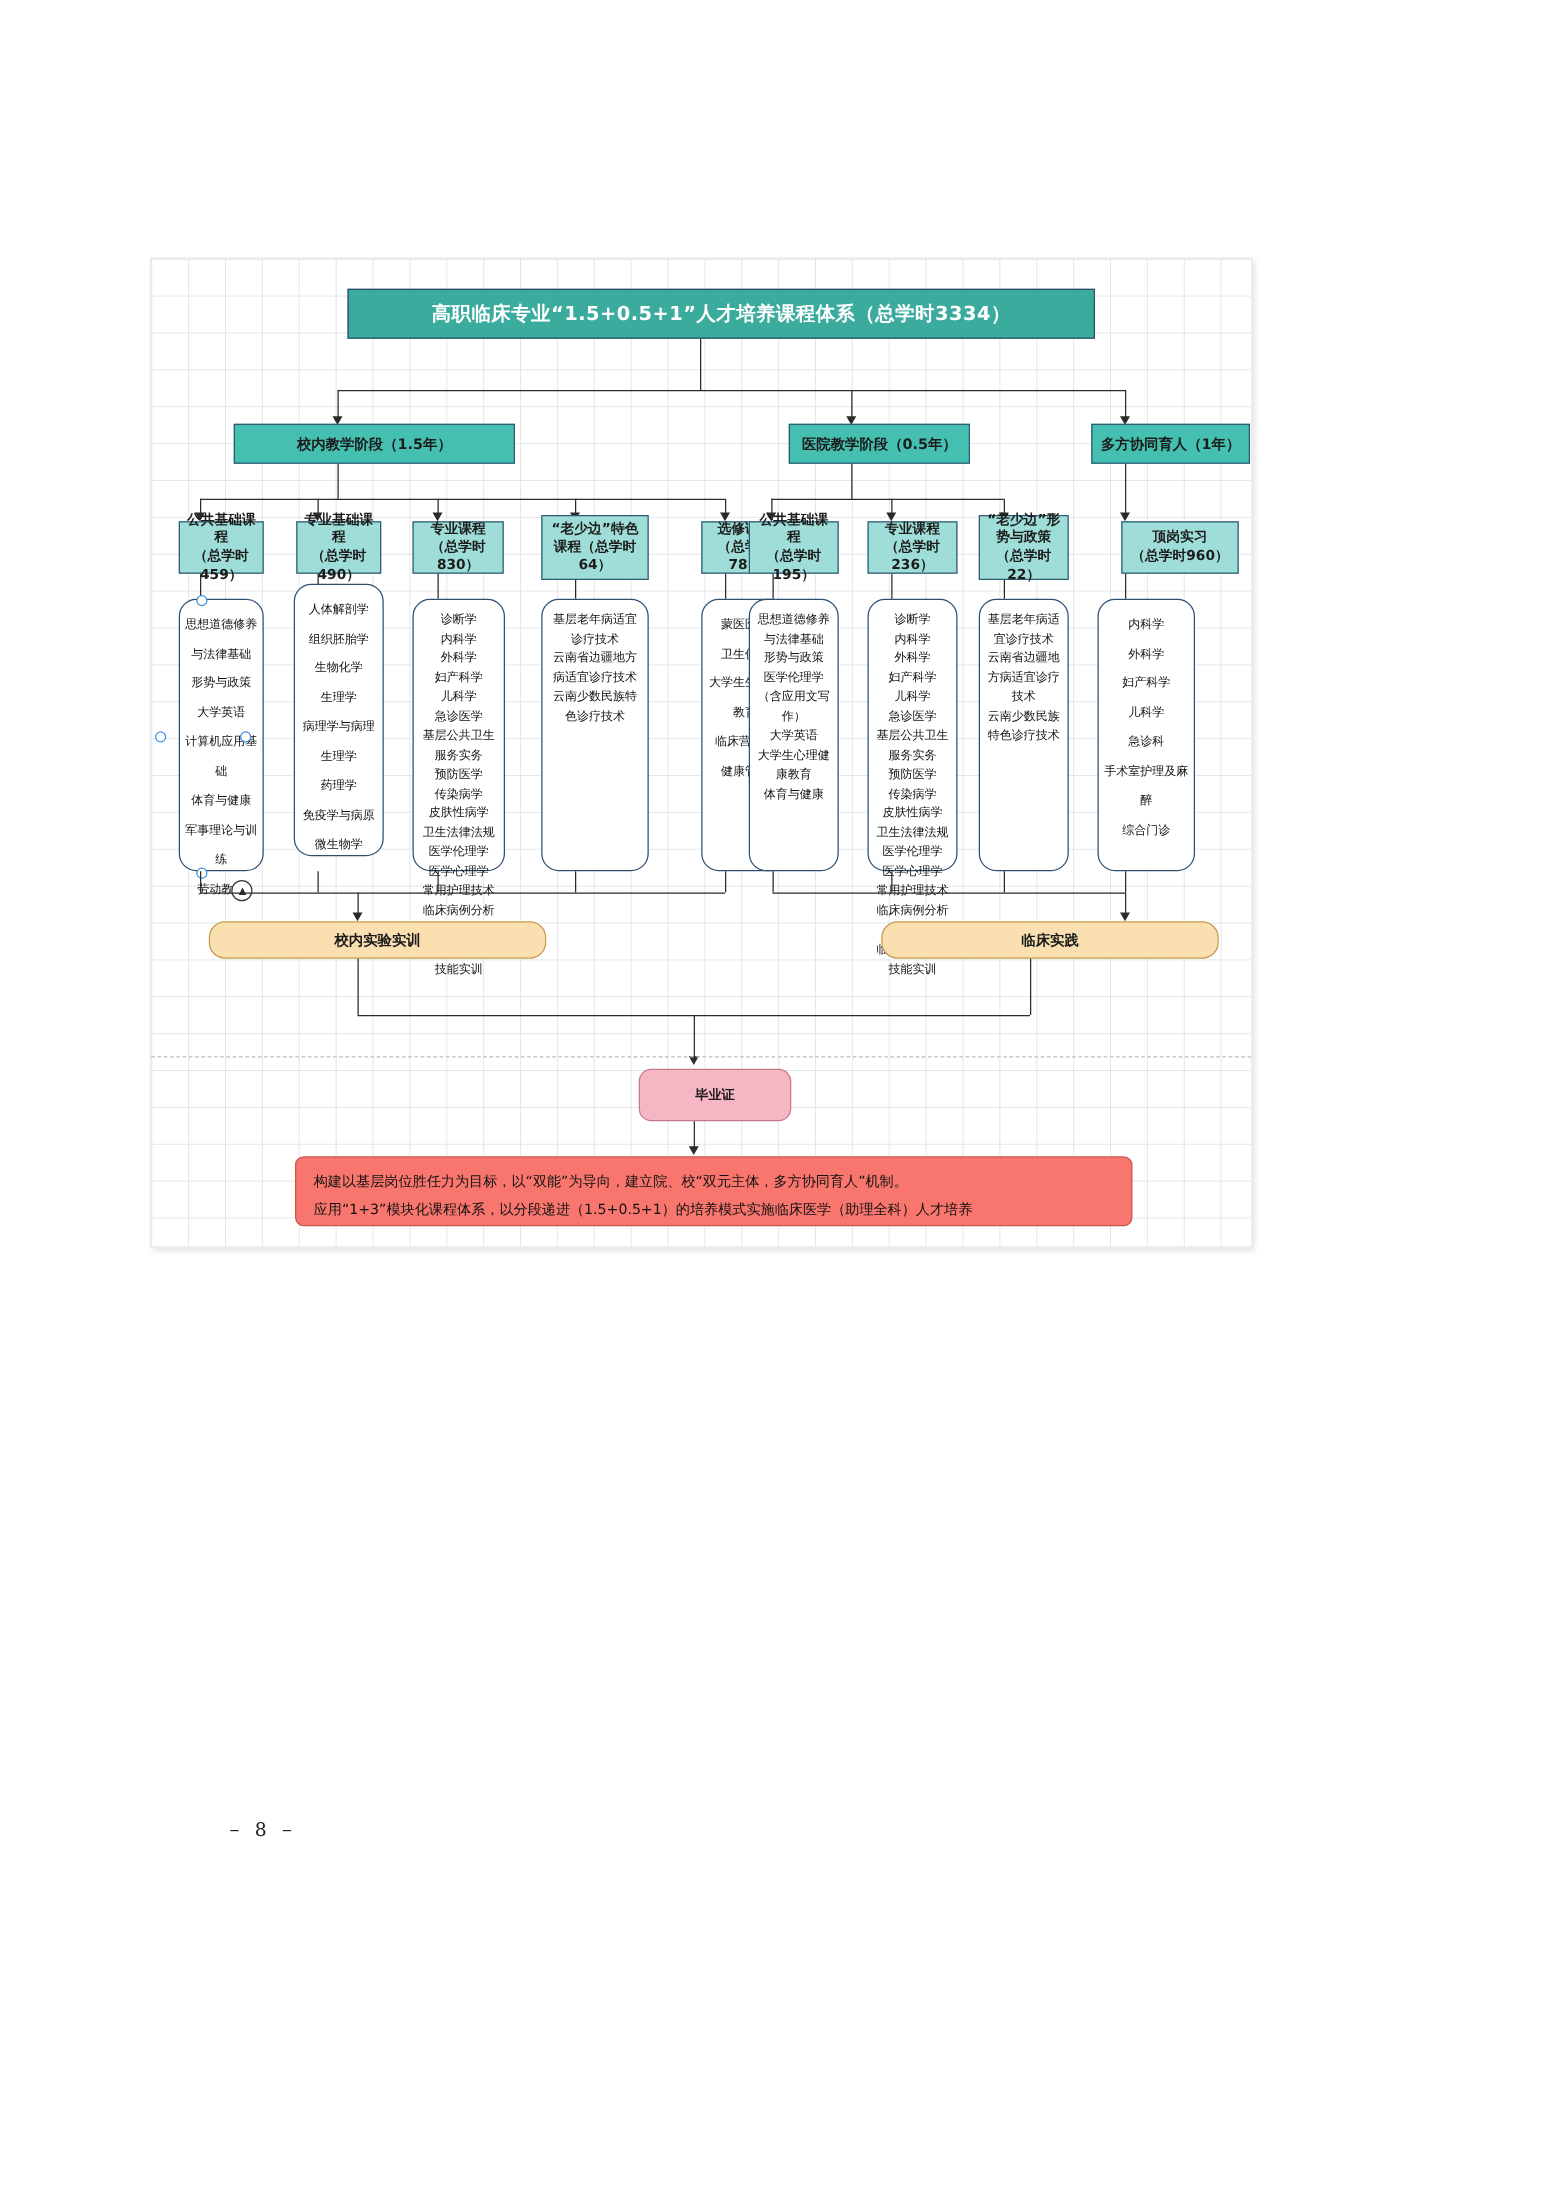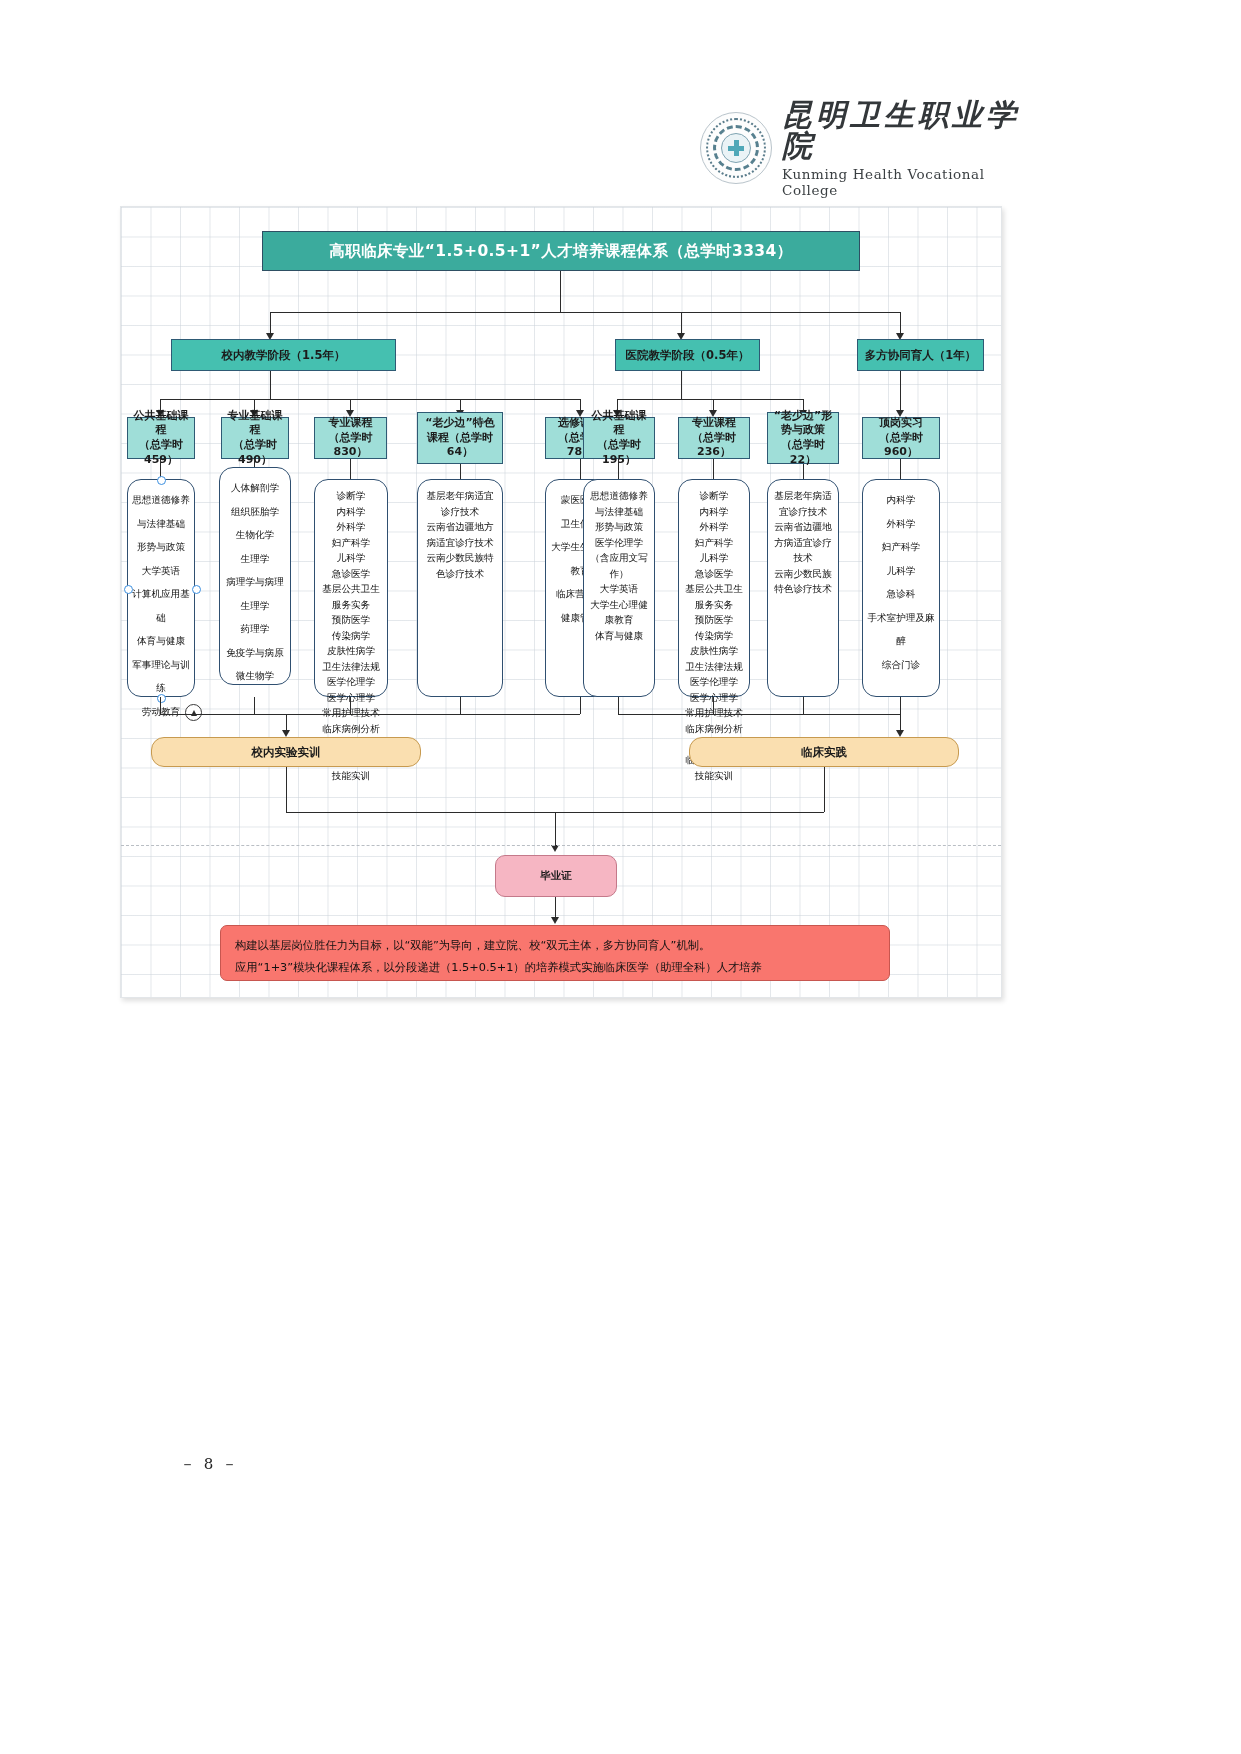--- a/index.html
+++ b/index.html
@@ -32,21 +32,21 @@
     position:absolute;left:120px;top:206px;width:880px;height:790px;
     background:#ffffff;
     background-image:
       linear-gradient(to right, rgba(205,212,219,.55) 1px, transparent 1px),
       linear-gradient(to bottom, rgba(205,212,219,.55) 1px, transparent 1px);
     background-size:29.5px 29.5px;
     box-shadow:2px 3px 5px rgba(0,0,0,.13);
     border:1px solid #e3e6e9;
   }
 
-  .node{position:absolute;box-sizing:border-box;display:flex;align-items:center;justify-content:center;text-align:center;}
+  .node{position:absolute;box-sizing:border-box;display:flex;align-items:center;justify-content:center;text-align:center;margin-left:16px;}
 
   .title-box{
     background:#3bab9d;border:1px solid #2e4f63;color:#ffffff;
     font-size:15.5px;font-weight:700;letter-spacing:.4px;
   }
   .stage-box{background:#45c0b0;border:1px solid #2e5a74;color:#1c1c1c;font-size:11.5px;font-weight:600;}
   .cat-box{background:#9fded8;border:1px solid #2e5a74;color:#1c1c1c;font-size:11px;font-weight:600;line-height:1.32;padding:2px 3px;}
 
   .list-box{
     background:#ffffff;border:1px solid #2f4f70;border-radius:14px;
@@ -78,33 +78,20 @@
   .dash{position:absolute;border-top:1px dashed #b9bec4;width:100%;left:0;}
 
   .page-num{position:absolute;left:180px;top:1455px;font-size:15px;color:#222;
      font-family:"DejaVu Serif","Liberation Serif",serif;letter-spacing:2px;}
 </style>
 </head>
 <body>
 
 <div class="page">
 
-  <div class="header">
-    <div class="logo-seal">
-      <div class="ring"></div>
-        <div class="ring2"></div>
-      <div class="core">
-          <div class="cross"></div>
-        </div>
-    </div>
-    <div class="logo-text">
-      <div class="logo-cn">昆明卫生职业学院</div>
-      <div class="logo-en">Kunming Health Vocational College</div>
-    </div>
-  </div>
 
   <div class="canvas">
 
     <div class="node title-box" style="left:141px;top:24px;width:598px;height:40px;">
       <span>高职临床专业“1.5+0.5+1”人才培养课程体系（总学时3334）</span>
     </div>
 
     <div class="ln lnv" style="left:439px;top:64px;height:41px;"></div>
     <div class="ln lnh" style="left:149px;top:105px;width:630px;"></div>
     <div class="ln lnv" style="left:149px;top:105px;height:23px;"></div>
@@ -173,21 +160,21 @@
       <span style="white-space:pre-line">公共基础课程
 （总学时195）</span>
     </div>
     <div class="node cat-box" style="left:557px;top:210px;width:72px;height:42px;">
       <span style="white-space:pre-line">专业课程
 （总学时236）</span>
     </div>
     <div class="node cat-box" style="left:646px;top:205px;width:72px;height:52px;">
       <span>“老少边”形势与政策（总学时22）</span>
     </div>
-    <div class="node cat-box" style="left:741px;top:210px;width:78px;height:42px;align-items:center;">
+    <div class="node cat-box" style="left:760px;top:210px;width:94px;height:42px;align-items:center;">
       <span style="white-space:pre-line">顶岗实习
 （总学时960）</span>
     </div>
 
     <div class="ln lnv" style="left:39px;top:252px;height:20px;"></div>
     <div class="ln lnv" style="left:133px;top:252px;height:20px;"></div>
     <div class="ln lnv" style="left:229px;top:252px;height:20px;"></div>
     <div class="ln lnv" style="left:339px;top:257px;height:15px;"></div>
     <div class="ln lnv" style="left:459px;top:252px;height:20px;"></div>
     <div class="ln lnv" style="left:497px;top:252px;height:20px;"></div>

